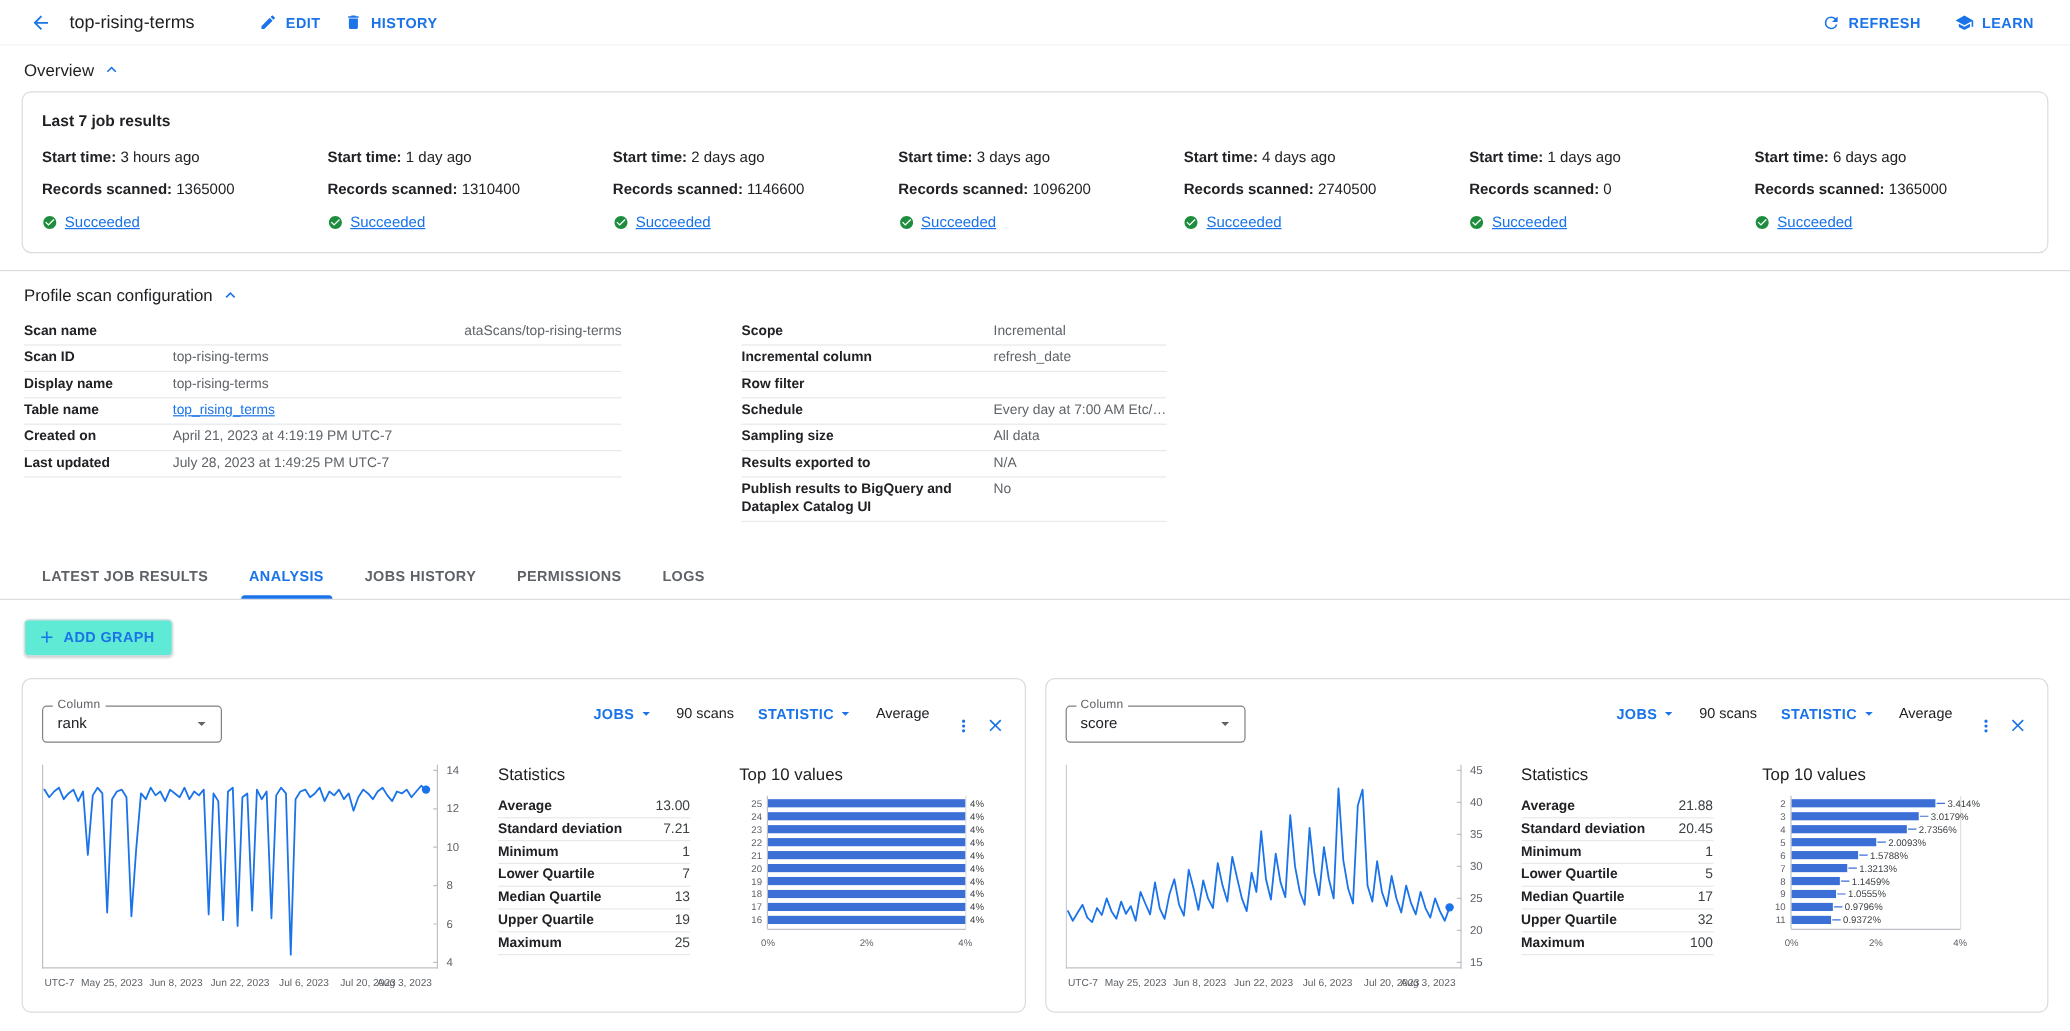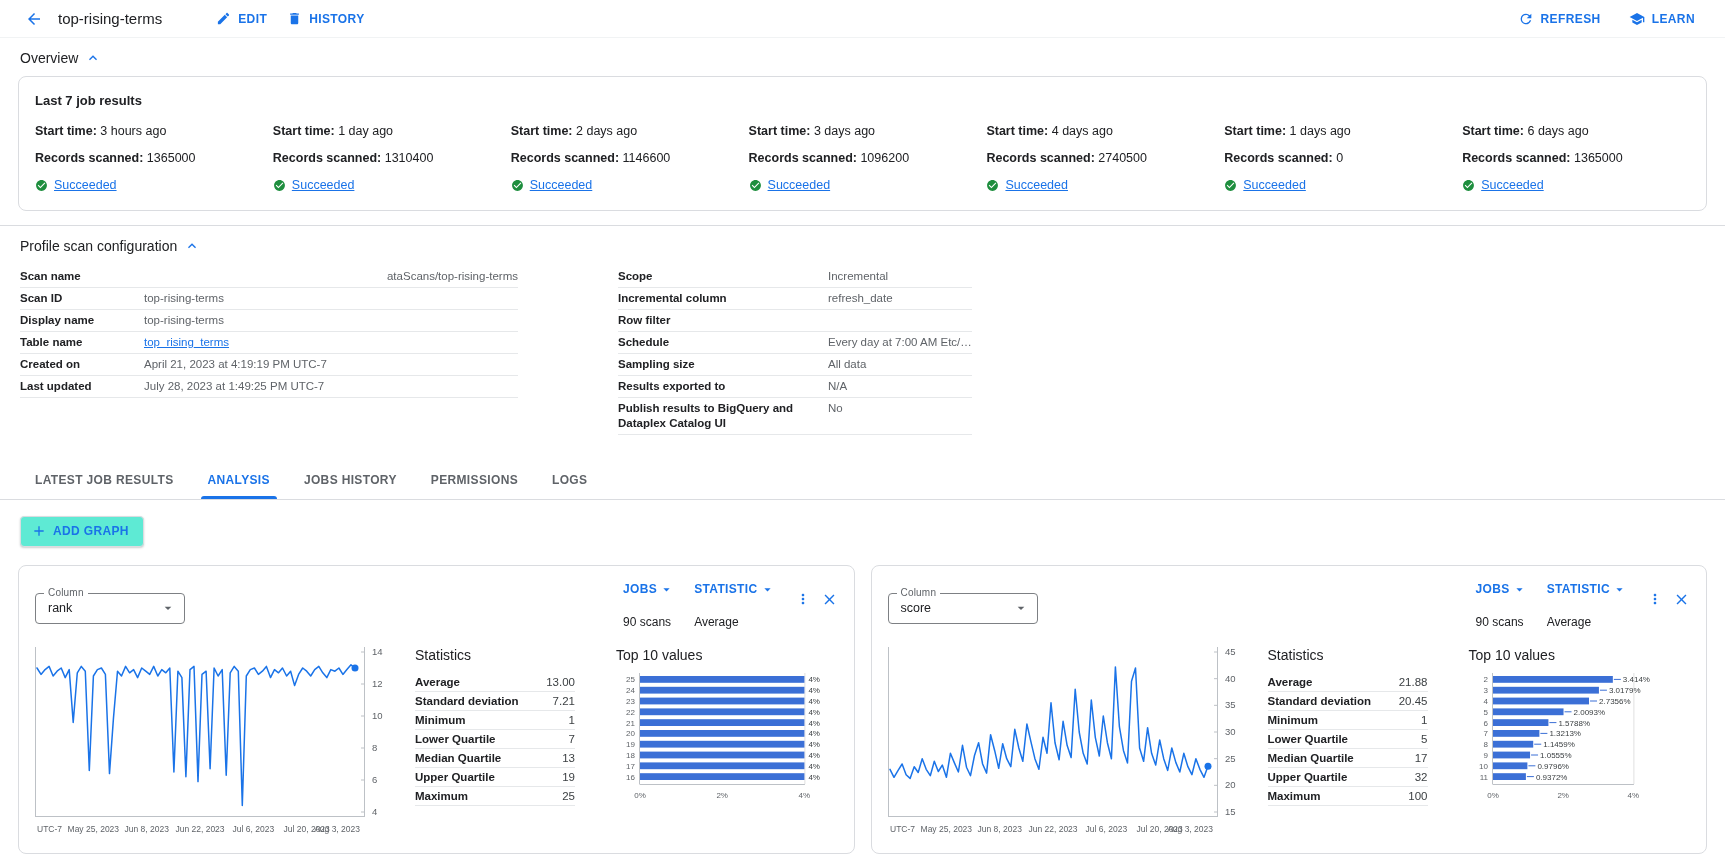--- a/index.html
+++ b/index.html
@@ -44,21 +44,21 @@
   
   .addgraph{margin:16px 0 0 20px;display:inline-flex;align-items:center;gap:6px;background:#5eead4;border:1px solid #dadce0;border-radius:4px;height:31px;padding:0 14px 0 10px;color:#1a73e8;font-family:"Liberation Sans",sans-serif;font-size:12px;font-weight:700;letter-spacing:.35px;box-shadow:0 1px 2px rgba(60,64,67,.25);cursor:pointer}
   
   .cards{display:flex;gap:16px;margin:18px 18px 22px}
   .card{flex:1;border:1px solid #dadce0;border-radius:8px;padding:16px 16px 10px}
   .card-head{display:flex;justify-content:space-between;align-items:center}
   .msel{position:relative;width:150px;height:31px;border:1px solid #7d8084;border-radius:4px;display:flex;align-items:center;padding:0 8px 0 12px;cursor:pointer;margin-top:6px;background:#fff}
   .msel-label{position:absolute;top:-7px;left:8px;background:#fff;padding:0 4px;font-size:10px;color:#5f6368;letter-spacing:.2px}
   .msel-value{flex:1;font-size:12.5px;color:#202124}
   .head-right{display:flex;align-items:flex-start;gap:20px}
-  .dd-group{display:flex;flex-direction:column;gap:18px}
+  .dd-group{display:flex;flex-direction:row;gap:18px}
   .dd-trigger{display:flex;align-items:center;gap:2px;color:#1a73e8;font-size:12px;font-weight:700;letter-spacing:.35px;cursor:pointer}
   .dd-value{font-size:12px;color:#202124}
   .head-icons{display:flex;align-items:center;gap:10px;margin-top:9px}
   .card-body{display:flex;margin-top:18px}
   .line-chart{width:368px;flex:none}
   .stats{width:160px;margin-left:12px;flex:none}
   .block-title{font-size:14px;font-weight:500;color:#202124;margin-bottom:10px}
   .stat-row{display:flex;justify-content:space-between;border-bottom:1px solid #e6e8ea;padding:3px 0;font-size:11.5px}
   .stat-label{font-weight:700;color:#202124}
   .stat-value{color:#3c4043}

